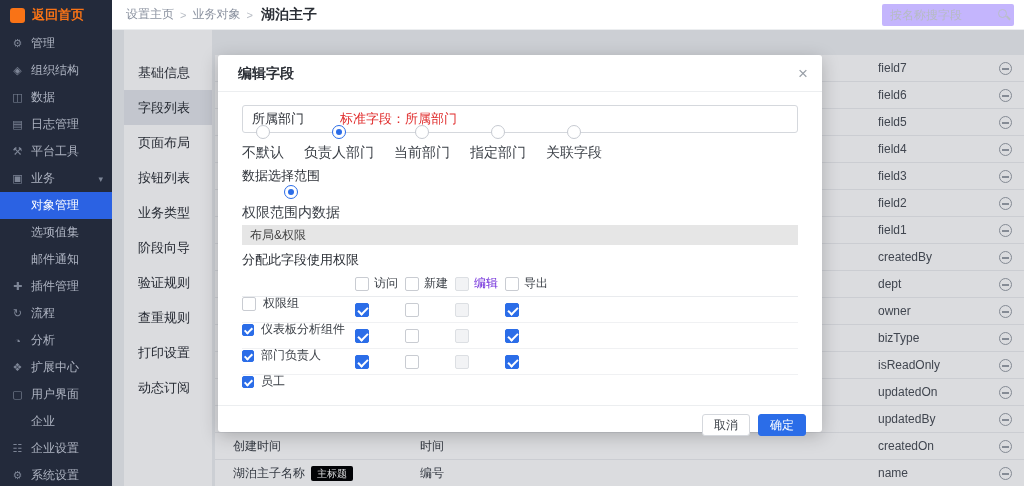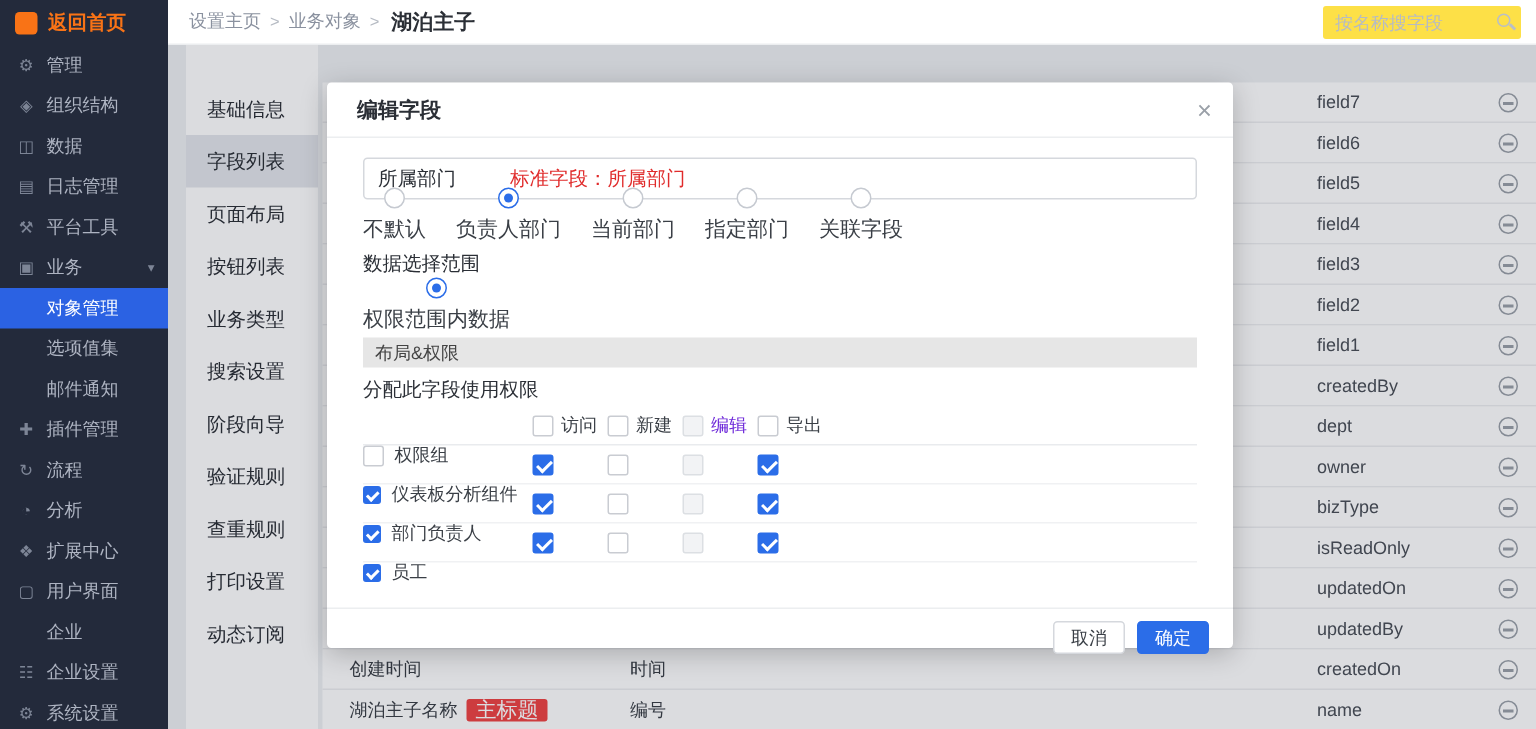--- a/index.html
+++ b/index.html
@@ -15,35 +15,35 @@
   .s-item.sub { padding-left:31px; }
   .s-item.selected { background:#2b62e3; color:#fff; }
   .s-caret { margin-left:auto; margin-right:9px; color:#7d8596; font-size:9px; }
 
   
   .topbar { position:absolute; left:112px; top:0; right:0; height:30px; background:#fff; z-index:3; display:flex; align-items:center; padding:0 10px 0 14px; border-bottom:1px solid #eceef0; }
   .bc-link { color:#8a919f; font-size:12px; cursor:pointer; }
   .bc-sep { color:#b7bcc4; margin:0 6px; font-size:11px; }
   .bc-current { color:#2b2f36; font-size:14px; font-weight:bold; margin-left:2px; }
   .searchbox { margin-left:auto; position:relative; width:132px; }
-  .searchbox input { width:100%; height:22px; border:none; background:#fde047; border-radius:2px; padding:0 24px 0 8px; font-size:12px; color:#555; outline:none; font-family:inherit; }
+  .searchbox input { width:100%; height:22px; border:none; background:#c4b5fd; border-radius:2px; padding:0 24px 0 8px; font-size:12px; color:#555; outline:none; font-family:inherit; }
   .searchbox input::placeholder { color:#b6bbc3; }
   .mag { position:absolute; right:7px; top:5px; width:9px; height:9px; border:1.5px solid #b9bec7; border-radius:50%; }
   .mag::after { content:""; position:absolute; left:7px; top:7px; width:5px; height:1.5px; background:#b9bec7; transform:rotate(45deg); }
 
   
   .content { position:absolute; left:112px; top:30px; right:0; bottom:0; background:#eef0f3; z-index:1; }
   .subnav { position:absolute; left:12px; top:0; bottom:0; width:88px; background:#fff; padding-top:25px; }
   .sn-item { height:35px; line-height:35px; padding-left:14px; font-size:13px; color:#2b2f36; cursor:pointer; }
   .sn-item.selected { background:#e3e6eb; }
 
   .bg-table { position:absolute; left:103px; top:25px; right:0; }
   .trow { position:relative; height:27px; background:#fff; border-bottom:1px solid #edeef0; }
   .tlabel { position:absolute; left:18px; top:0; height:27px; display:inline-flex; align-items:center; gap:6px; font-size:12px; color:#3a3f46; }
-  .tbadge { background:#ef4444; color:#fff; font-size:14px; padding:1px 6px; border-radius:2px; line-height:13px; }
+  .tbadge { background:#000000; color:#fff; font-size:10px; padding:1px 6px; border-radius:2px; line-height:13px; }
   .ttype { position:absolute; left:205px; line-height:27px; font-size:12px; color:#3a3f46; }
   .tapi { position:absolute; left:663px; line-height:27px; font-size:12px; color:#4a4f57; }
   .ticon { position:absolute; right:12px; top:7px; width:13px; height:13px; border:1px solid #9aa0a8; border-radius:50%; cursor:pointer; }
   .ticon::after { content:""; position:absolute; left:2px; top:5px; width:7px; height:1.5px; background:#9aa0a8; }
 
   
   .mask { position:absolute; left:112px; top:30px; right:0; bottom:0; background:rgba(15,23,42,0.15); z-index:5; }
   .modal { position:absolute; left:218px; top:55px; width:604px; height:377px; background:#fff; border-radius:3px; box-shadow:0 4px 18px rgba(0,0,0,0.22); z-index:6; }
   .m-head { height:37px; line-height:37px; padding:0 20px; font-size:14px; font-weight:bold; color:#2b2f36; border-bottom:1px solid #eceef0; position:relative; }
   .m-close { position:absolute; right:14px; top:0; font-size:17px; font-weight:normal; color:#9aa0a8; cursor:pointer; line-height:37px; }
@@ -162,21 +162,20 @@
   </div>
 </div>
 
 <div class="content">
   <div class="subnav">
     <div class="sn-item">基础信息</div>
     <div class="sn-item selected">字段列表</div>
     <div class="sn-item">页面布局</div>
     <div class="sn-item">按钮列表</div>
     <div class="sn-item">业务类型</div>
-    <div class="sn-item">搜索设置</div>
     <div class="sn-item">阶段向导</div>
     <div class="sn-item">验证规则</div>
     <div class="sn-item">查重规则</div>
     <div class="sn-item">打印设置</div>
     <div class="sn-item">动态订阅</div>
   </div>
 
   <div class="bg-table">
     <div class="trow">
         <span class="tapi">field7</span>

